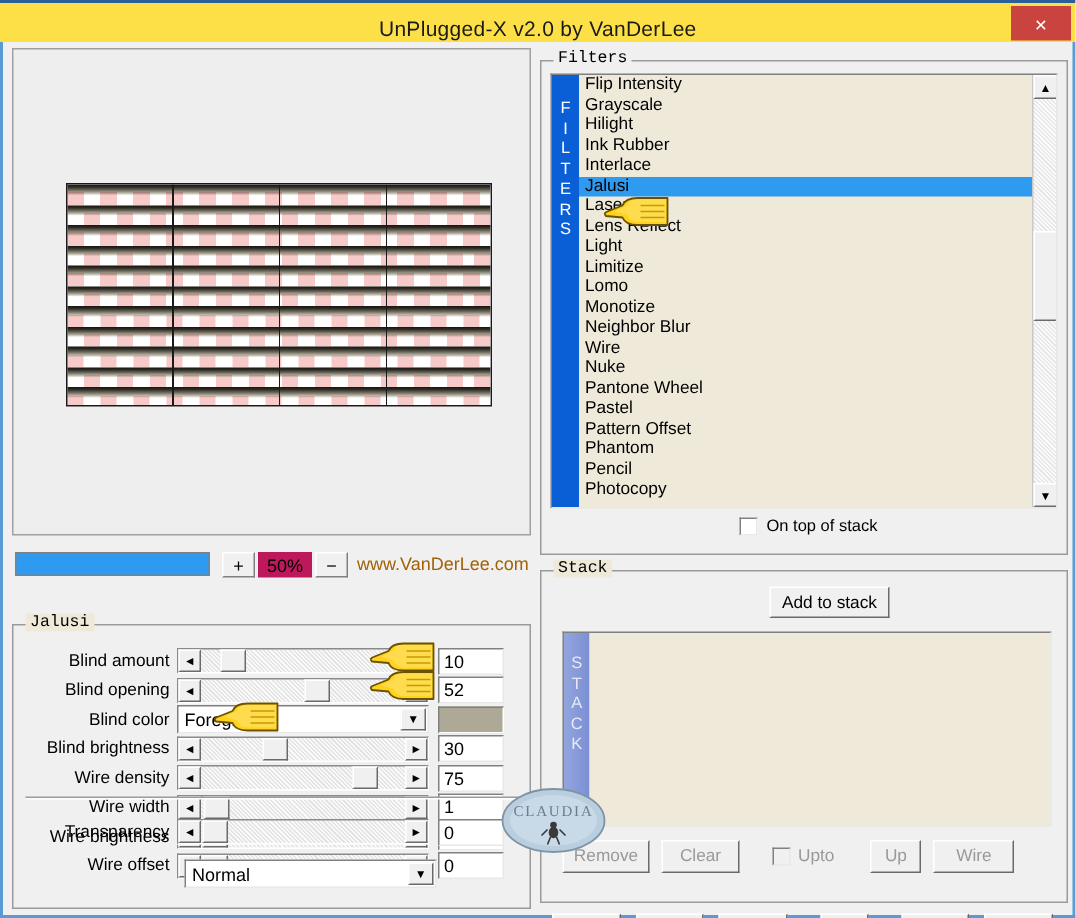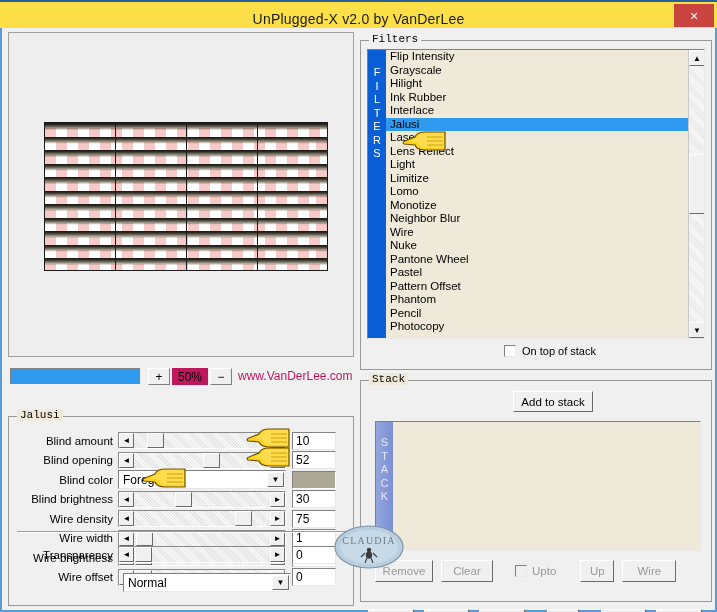--- a/index.html
+++ b/index.html
@@ -93,21 +93,21 @@
     font-size:12px; cursor:pointer; color:#000;
   }
   #zoom-plus{ left:138px; }
   #zoom-minus{ left:200px; }
   #zoom-value{
     position:absolute; left:162px; top:2px; width:36px; height:17px;
     background:#be185d; display:flex; align-items:center; justify-content:center;
     font-size:12px; color:#000;
   }
   #zoom-url{
-    position:absolute; left:228px; top:3px; font-size:12px; color:#be185d;
+    position:absolute; left:228px; top:3px; font-size:12px; color:#a16207;
   }
 
   
   .groupbox{ position:absolute; border:1px solid #9a9a9a; }
   .group-title{
     position:absolute; top:-8px; left:8px; padding:0 3px;
     background:#f0f0f0; font-size:11px; color:#000;font-family:Liberation Mono, monospace;
   }
   .group-title.tan{ background:#eee9d9; }
 
@@ -218,21 +218,21 @@
   }
   #scroll-up{ top:0; } #scroll-down{ bottom:0; }
   #scroll-thumb{
     position:absolute; left:0; top:104px; width:16px; height:60px;
     background:#f0f0f0;
     border-top:1px solid #fff; border-left:1px solid #fff;
     border-right:1px solid #6a6a6a; border-bottom:1px solid #6a6a6a;
     cursor:pointer;
   }
   #ontop-row{
-    position:absolute; left:143px; top:304px;
+    position:absolute; left:132px; top:304px;
     display:flex; align-items:center; gap:6px;text-align:center;
   }
   .checkbox{
     width:12px; height:12px; background:#fff;
     border-top:1px solid #808080; border-left:1px solid #808080;
     border-right:1px solid #e8e8e8; border-bottom:1px solid #e8e8e8;
     cursor:pointer;
   }
   .checkbox.disabled{ background:#f0f0f0; }
 

